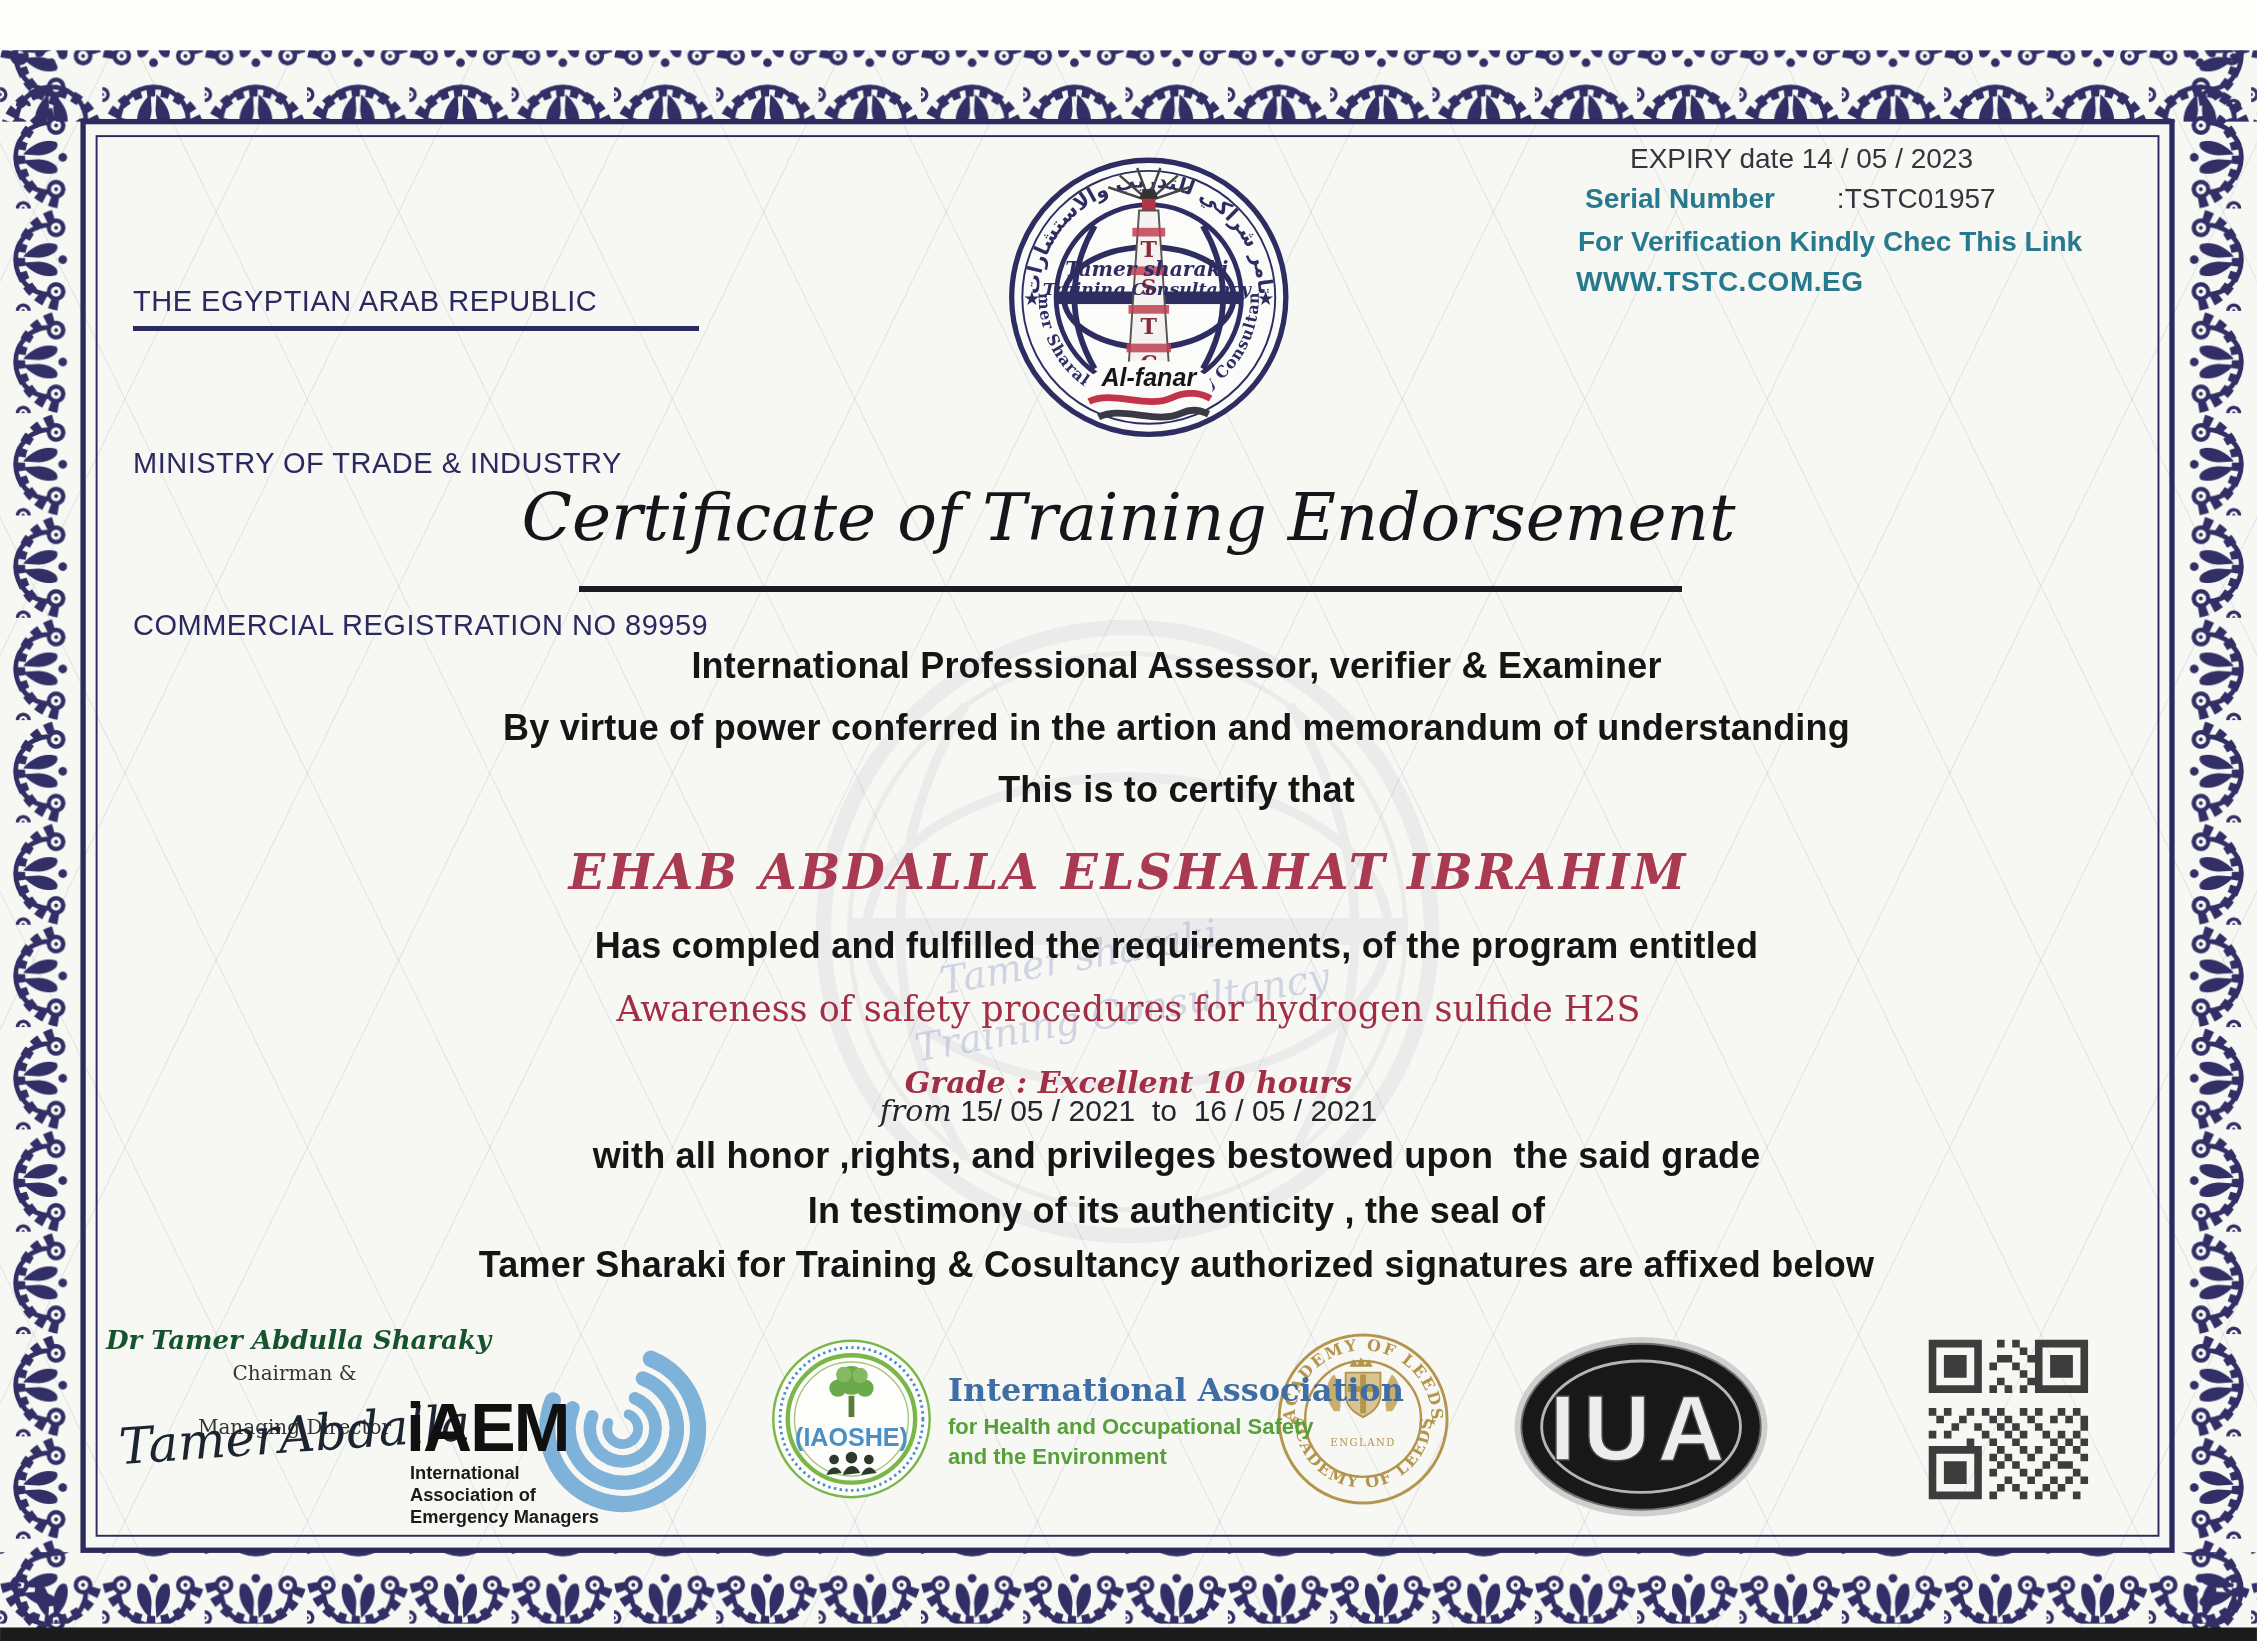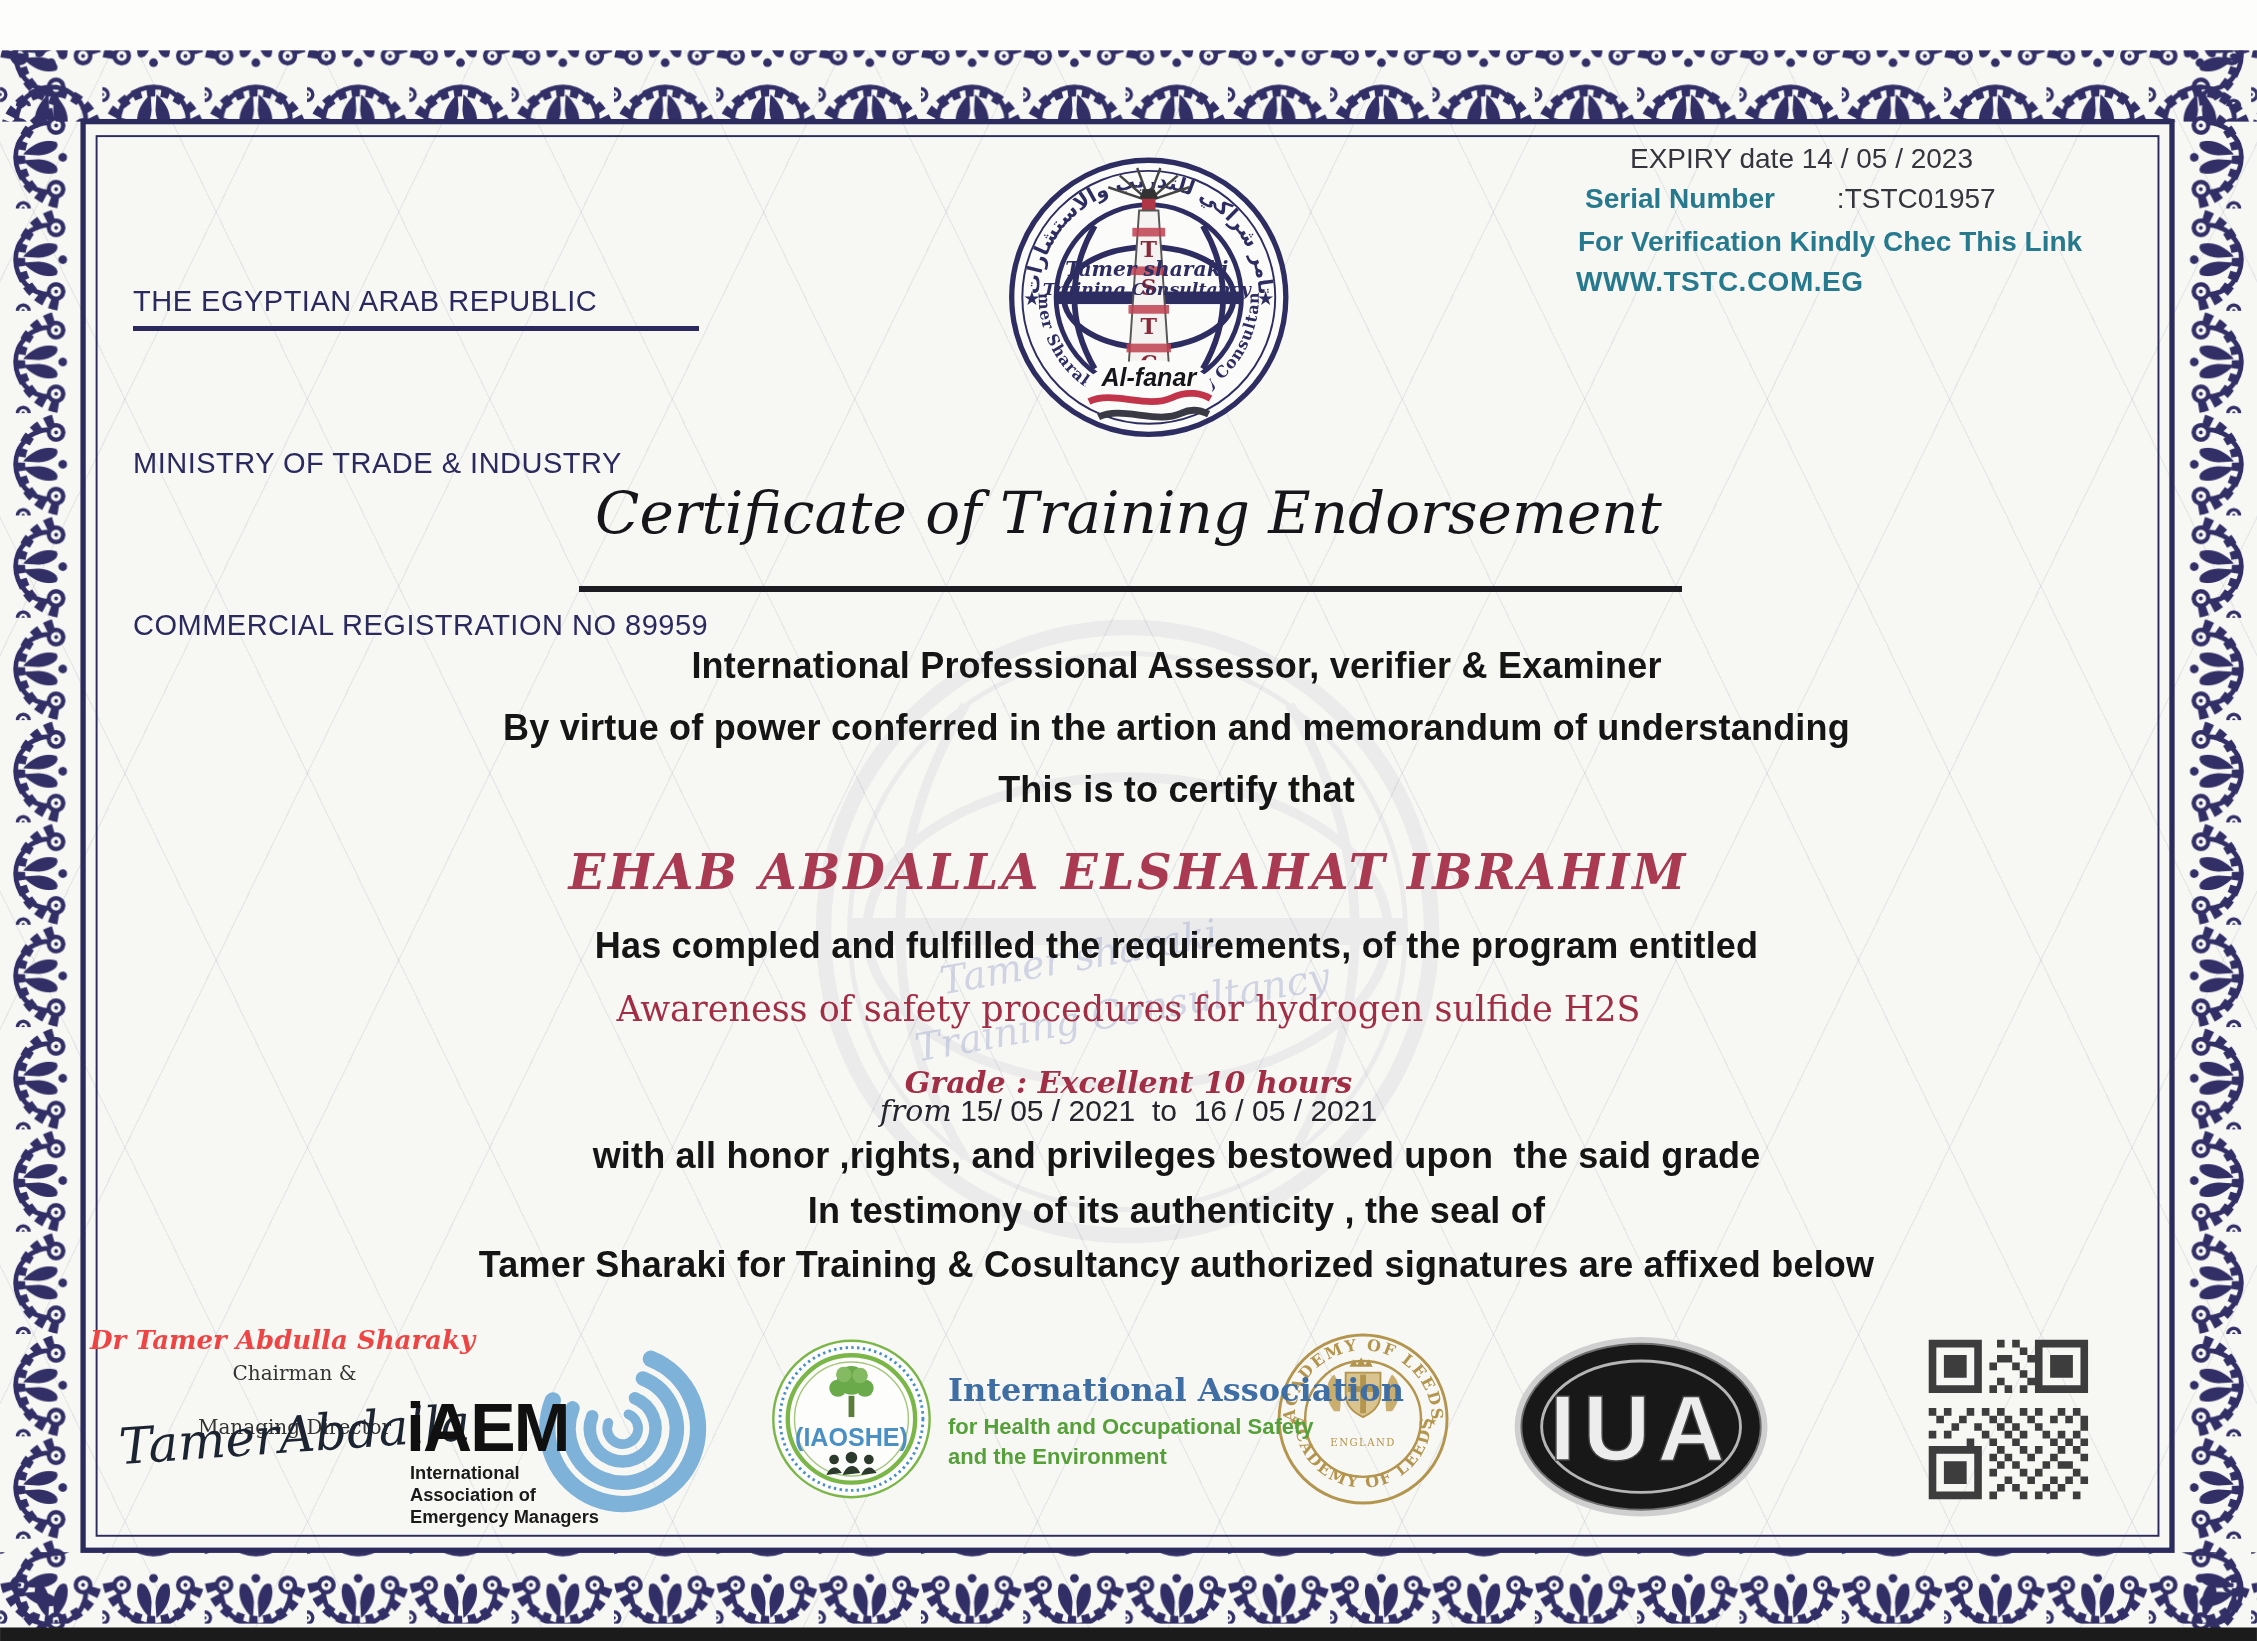--- a/index.html
+++ b/index.html
@@ -224,36 +224,36 @@
     <div>MINISTRY OF TRADE &amp; INDUSTRY</div>
     <div>COMMERCIAL REGISTRATION NO 89959</div>
   </div>
   <div class="rule" style="left:133px;top:326px;width:566px;height:4.8px;"></div>
 
   <div class="txt dark" style="left:1630px;top:143px;font-size:28px;">EXPIRY date 14 / 05 / 2023</div>
   <div class="txt" style="left:1585px;top:183px;font-size:28px;"><span class="teal">Serial Number</span><span style="display:inline-block;width:62px;"></span><span class="dark">:TSTC01957</span></div>
   <div class="txt teal" style="left:1578px;top:226px;font-size:28px;">For Verification Kindly Chec This Link</div>
   <div class="txt teal" style="left:1576px;top:266px;font-size:28px;letter-spacing:0.5px;">WWW.TSTC.COM.EG</div>
 
-  <div class="cline script" style="top:479px;font-size:58px;color:#15151a;">Certificate of Training Endorsement</div>
+  <div class="cline script" style="top:479px;font-size:66px;color:#15151a;">Certificate of Training Endorsement</div>
   <div class="rule" style="left:579px;top:586px;width:1103px;height:5.8px;background:#1c1c22;"></div>
 
   <div class="cline big" style="top:645px;">International Professional Assessor, verifier &amp; Examiner</div>
   <div class="cline big" style="top:707px;">By virtue of power conferred in the artion and memorandum of understanding</div>
   <div class="cline big" style="top:769px;">This is to certify that</div>
   <div class="cline script red" style="top:844px;font-size:48px;font-weight:bold;letter-spacing:2.9px;">EHAB ABDALLA ELSHAHAT IBRAHIM</div>
   <div class="cline big" style="top:925px;">Has compled and fulfilled the requirements, of the program entitled</div>
   <div class="cline serif maroon" style="top:989px;font-size:35px;">Awareness of safety procedures for hydrogen sulfide H2S</div>
   <div class="cline script maroon" style="top:1049px;font-size:30px;font-weight:bold;margin-top:16px;">Grade : Excellent 10 hours</div>
   <div class="cline" style="top:1093px;font-size:30px;color:#25252d;"><span class="serif" style="font-style:italic;">from</span><span> </span><span>15/ 05 / 2021</span><span>  </span><span>to</span><span>  </span><span>16 / 05 / 2021</span></div>
   <div class="cline big" style="top:1135px;">with all honor ,rights, and privileges bestowed upon  the said grade</div>
   <div class="cline big" style="top:1190px;">In testimony of its authenticity , the seal of</div>
   <div class="cline big" style="top:1244px;">Tamer Sharaki for Training &amp; Cosultancy authorized signatures are affixed below</div>
 
-  <div class="txt script" style="left:90px;top:1325px;width:377px;text-align:center;font-size:26px;font-weight:bold;color:#ef4444;">Dr Tamer Abdulla Sharaky</div>
+  <div class="txt script" style="left:106px;top:1325px;width:377px;text-align:center;font-size:26px;font-weight:bold;color:#14532d;">Dr Tamer Abdulla Sharaky</div>
   <div class="txt serif" style="left:106px;top:1361px;width:377px;text-align:center;font-size:20px;color:#333;">Chairman &amp;</div>
   <div class="txt serif" style="left:106px;top:1387px;width:377px;text-align:center;font-size:20px;color:#333;margin-top:28px;">Managing Director</div>
   <div class="txt script" style="left:87px;top:1406px;width:415px;text-align:center;font-size:50px;color:#1b2430;transform:rotate(-4deg);">TamerAbdalla</div>
 
   <div class="txt" style="left:406px;top:1388px;font-size:68px;font-weight:900;letter-spacing:-1.9px;color:#101010;">iAEM</div>
   <div class="txt bold" style="left:410px;top:1462px;font-size:18.3px;color:#1a1a1a;">International</div>
   <div class="txt bold" style="left:410px;top:1484px;font-size:18.3px;color:#1a1a1a;">Association of</div>
   <div class="txt bold" style="left:410px;top:1506px;font-size:18.3px;color:#1a1a1a;">Emergency Managers</div>
 
   <div class="txt serif bold" style="left:948px;top:1371px;font-size:32px;color:#3f6ea5;">International Association</div>

